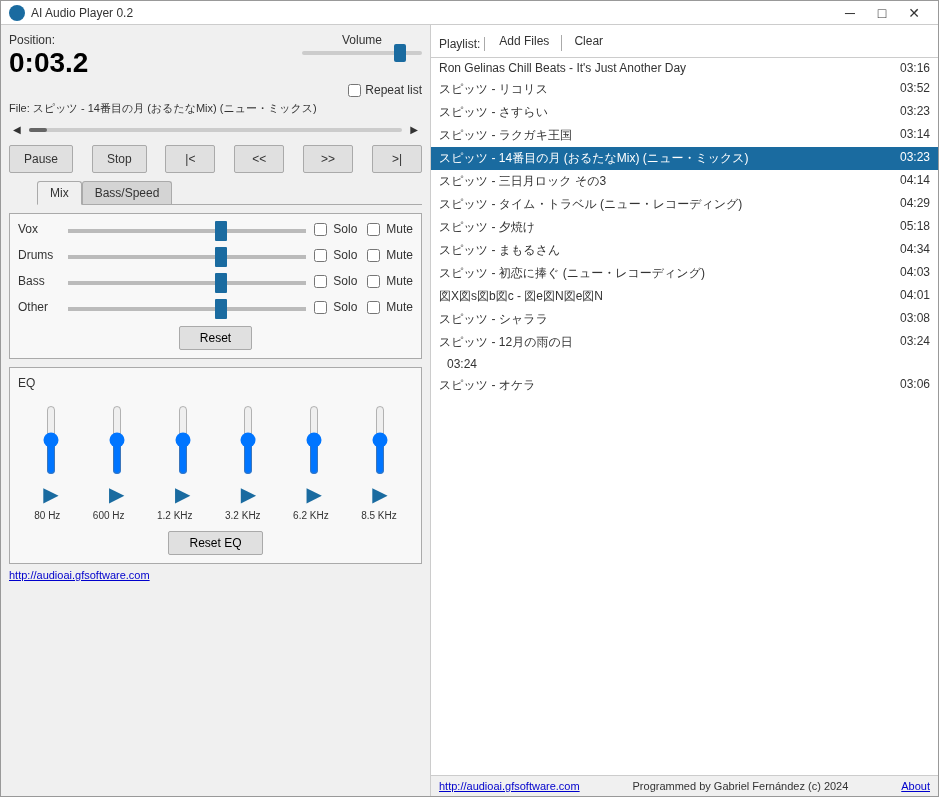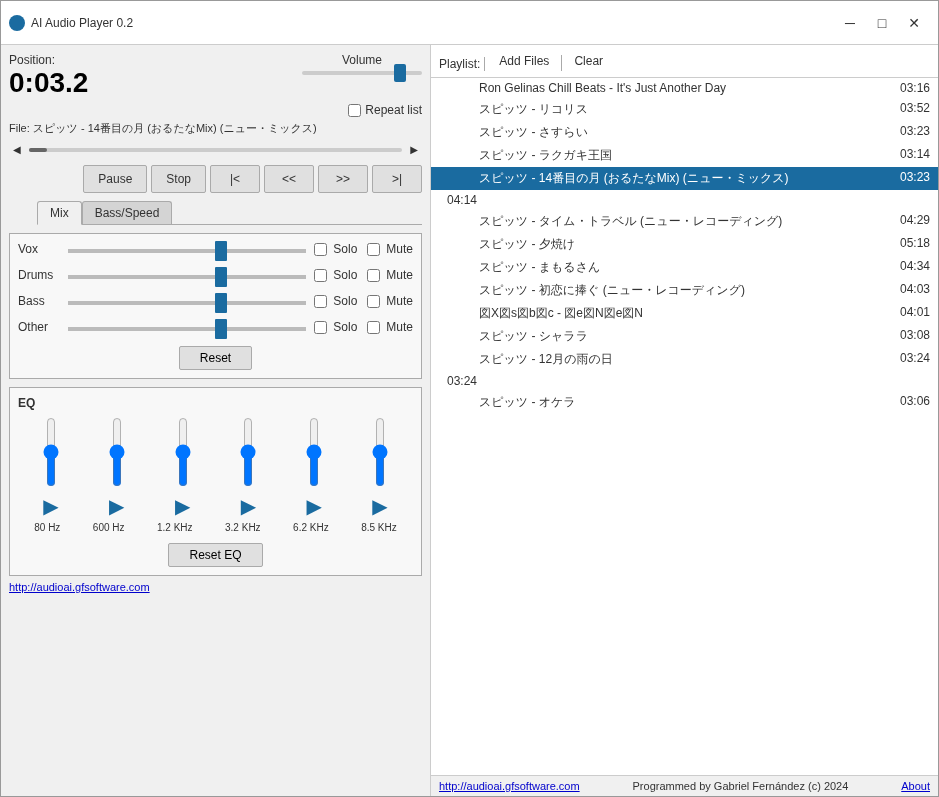--- a/index.html
+++ b/index.html
@@ -16,21 +16,21 @@
       width: 939px;
       height: 797px;
       background: #f0f0f0;
       border: 1px solid #999;
       display: flex;
       flex-direction: column;
       box-shadow: 2px 2px 10px rgba(0,0,0,0.4);
     }
     .titlebar {
       background: #ffffff;
-      height: 44px;
+      height: 24px;
       display: flex;
       align-items: center;
       padding: 0 8px;
       border-bottom: 1px solid #ccc;
       flex-shrink: 0;
     }
     .titlebar-icon {
       width: 16px;
       height: 16px;
       background: #1a6ba0;
@@ -169,21 +169,21 @@
       width: 5%;
       height: 100%;
       background: #666;
       border-radius: 2px;
     }
 
     .controls-row {
       display: flex;
       gap: 4px;
       margin-bottom: 8px;
-      justify-content: flex-end;
+      justify-content: space-between;
     }
     .ctrl-btn {
       padding: 6px 14px;
       background: #e0e0e0;
       border: 1px solid #aaa;
       border-radius: 2px;
       cursor: pointer;
       font-size: 12px;
       color: #333;
       min-width: 50px;
@@ -272,21 +272,22 @@
     }
 
     
     .eq-section {
       border: 1px solid #aaa;
       padding: 8px;
       background: #f8f8f8;
     }
     .eq-title {
       font-size: 12px;
-      font-weight: bold;
+      font-weight: normal;
+      margin-bottom: 8px;
       color: #333;
     }
     .reset-eq-btn {
       display: block;
       margin: 8px auto 0;
       padding: 4px 20px;
       background: #e0e0e0;
       border: 1px solid #aaa;
       border-radius: 2px;
       cursor: pointer;
@@ -353,21 +354,20 @@
     }
     .playlist-item.selected {
       background: #1a6ba0;
       color: #fff;
     }
     .playlist-item-title {
       flex: 1;
       white-space: nowrap;
       overflow: hidden;
       text-overflow: ellipsis;
-      margin-left: 40px;
     }
     .playlist-item-duration {
       margin-left: 8px;
       flex-shrink: 0;
     }
 
     .status-bar {
       border-top: 1px solid #ccc;
       padding: 4px 8px;
       display: flex;
@@ -576,20 +576,21 @@
           </div>
           <div class="playlist-item">
             <span class="playlist-item-title">スピッツ - ラクガキ王国</span>
             <span class="playlist-item-duration">03:14</span>
           </div>
           <div class="playlist-item selected">
             <span class="playlist-item-title">スピッツ - 14番目の月 (おるたなMix) (ニュー・ミックス)</span>
             <span class="playlist-item-duration">03:23</span>
           </div>
           <div class="playlist-item">
+            <span class="playlist-item-title">スピッツ - 三日月ロック その3</span>
             <span class="playlist-item-duration">04:14</span>
           </div>
           <div class="playlist-item">
             <span class="playlist-item-title">スピッツ - タイム・トラベル (ニュー・レコーディング)</span>
             <span class="playlist-item-duration">04:29</span>
           </div>
           <div class="playlist-item">
             <span class="playlist-item-title">スピッツ - 夕焼け</span>
             <span class="playlist-item-duration">05:18</span>
           </div>

